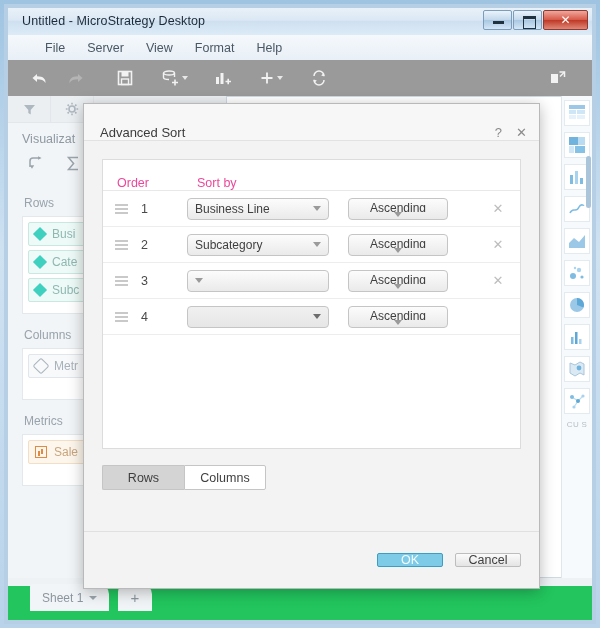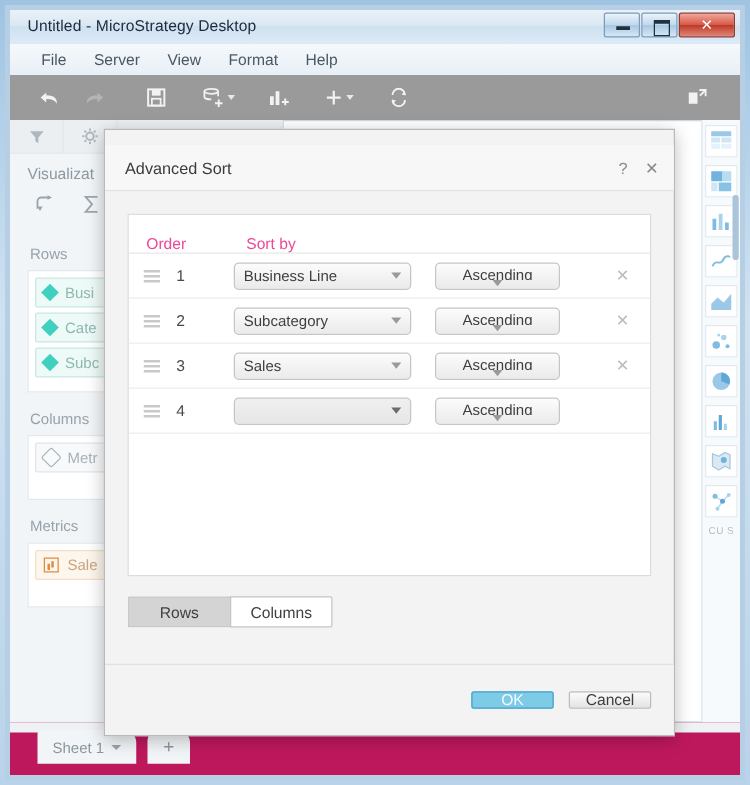--- a/index.html
+++ b/index.html
@@ -53,21 +53,21 @@
   }
   .wbtn .max-box{
     position:absolute;left:9px;top:5px;width:11px;height:9px;
     border:1px solid #20313f;border-top-width:3px;background:transparent;
   }
   
   .menubar{
     position:absolute;left:0;top:27px;right:0;height:25px;
     background:linear-gradient(180deg,#f5f9fc,#e8eff6);
     border-bottom:1px solid #c3d2de;
-    display:flex;align-items:center;padding-left:14px;
+    display:flex;align-items:center;padding-left:26px;
   }
   .menu-item{
     padding:3px 11px;color:#4a5863;font-size:12.5px;cursor:default;
   }
   
   .toolbar{
     position:absolute;left:0;top:52px;right:0;height:36px;
     background:#9a9a9a;
     display:flex;align-items:center;padding-left:14px;gap:2px;
   }
@@ -149,21 +149,21 @@
     background:#aac4da;border-radius:3px;
   }
   
   .canvas{
     position:absolute;left:218px;top:88px;right:30px;bottom:42px;
     background:#ffffff;border:1px solid #cfd9e2;box-sizing:border-box;
   }
   
   .sheetbar{
     position:absolute;left:0;right:0;bottom:0;height:42px;
-    background:#be185d;
+    background:#22c55e;
   }
   .sheetbar-top{
     position:absolute;left:0;right:0;top:0;height:8px;background:#eef2f5;
   }
   .sheet-tab{
     position:absolute;left:22px;top:6px;height:27px;
     padding:0 12px;display:flex;align-items:center;gap:6px;
     background:#f2f5f7;color:#8c969e;font-size:12px;
     border-radius:3px 10px 0 0;
   }
@@ -180,21 +180,21 @@
   }
   
   .dialog{
     position:absolute;left:75px;top:95px;width:455px;height:484px;
     background:#f3f3f3;
     border:1px solid #b9b9b9;
     box-shadow:0 3px 14px rgba(0,0,0,.28);
   }
   .dlg-title{
     height:36px;background:#f7f7f7;border-bottom:1px solid #e2e2e2;
-    display:flex;align-items:center;margin-top:12px;
+    display:flex;align-items:flex-end;
   }
   .dlg-title-text{
     padding-left:16px;font-size:13px;color:#3b3b3b;
   }
   .dlg-title-btns{margin-left:auto;display:flex;align-items:center;padding-right:12px;gap:14px;}
   .dlg-tb{color:#8b8b8b;font-size:13px;cursor:default;}
   .dlg-body{padding:18px 18px 0 18px;}
   .sortpanel{
     background:#fff;border:1px solid #dcdcdc;height:290px;box-sizing:border-box;
     overflow:hidden;
@@ -561,21 +561,20 @@
           </div>
 
           <div class="sp-row">
             <div class="handle">
                 <i></i>
                 <i></i>
                 <i></i>
               </div>
             <div class="ordnum">3</div>
             <div class="sel w-field">
-              <span class="lbl">Sales</span>
               <span class="dcaret"></span>
             </div>
             <div class="sel w-dir">
               <span class="lbl">Ascending</span>
               <span class="dcaret"></span>
             </div>
             <div class="rm">✕</div>
           </div>
 
           <div class="sp-row">

